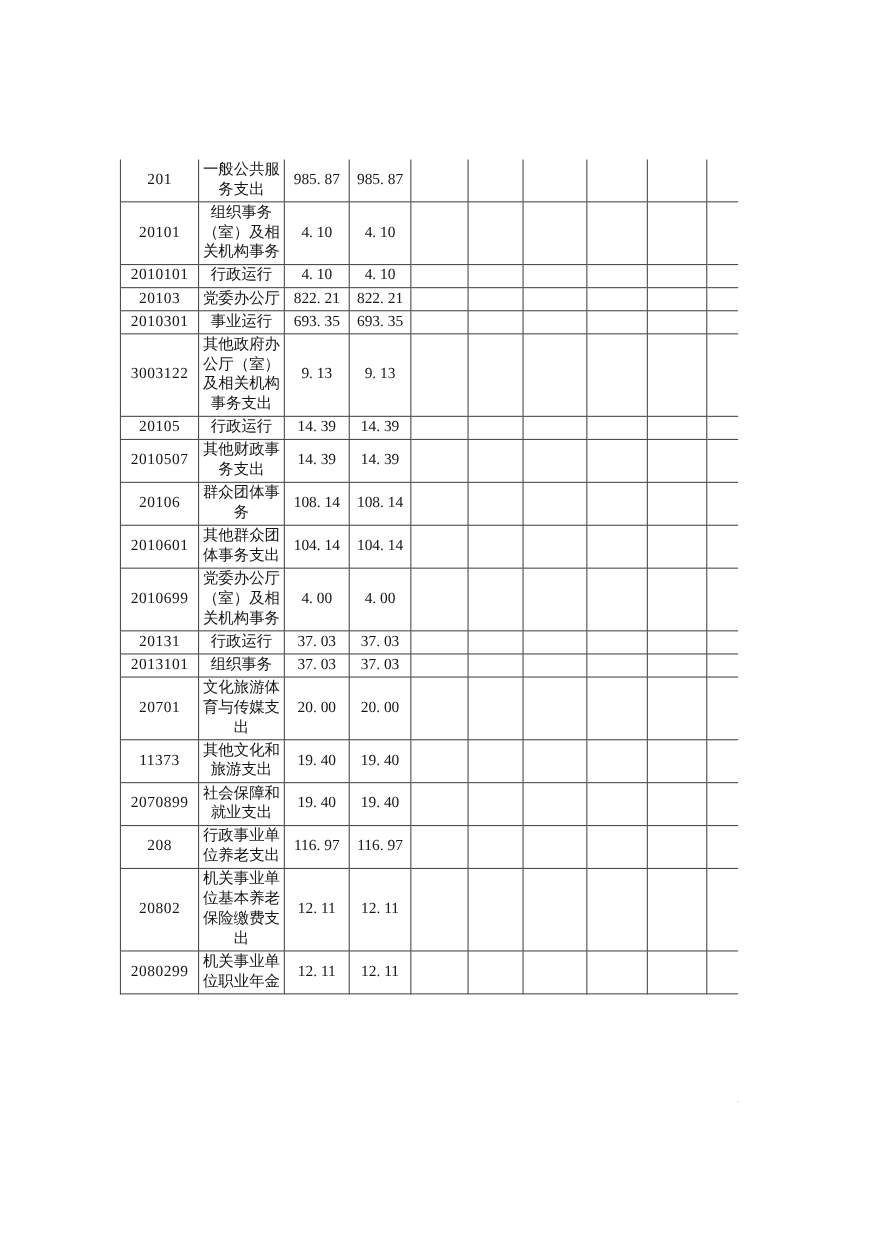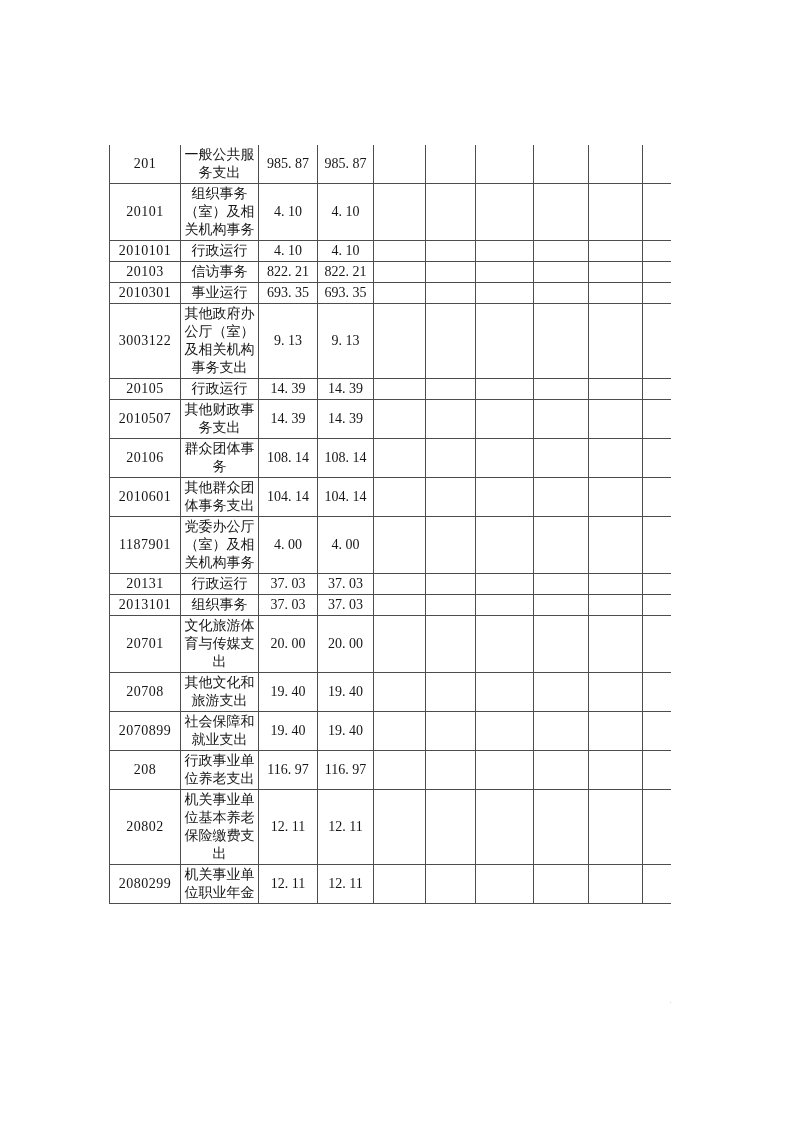--- a/index.html
+++ b/index.html
@@ -104,21 +104,21 @@
           <td class="amount-cell">4. 10</td>
           <td class="empty-cell"></td>
           <td class="empty-cell"></td>
           <td class="empty-cell"></td>
           <td class="empty-cell"></td>
           <td class="empty-cell"></td>
           <td class="empty-cell"></td>
         </tr>
         <tr>
           <td class="code-cell">20103</td>
-          <td class="name-cell">信访事务</td>
+          <td class="name-cell">党委办公厅</td>
           <td class="amount-cell">822. 21</td>
           <td class="amount-cell">822. 21</td>
           <td class="empty-cell"></td>
           <td class="empty-cell"></td>
           <td class="empty-cell"></td>
           <td class="empty-cell"></td>
           <td class="empty-cell"></td>
           <td class="empty-cell"></td>
         </tr>
         <tr>
@@ -187,21 +187,21 @@
           <td class="amount-cell">104. 14</td>
           <td class="amount-cell">104. 14</td>
           <td class="empty-cell"></td>
           <td class="empty-cell"></td>
           <td class="empty-cell"></td>
           <td class="empty-cell"></td>
           <td class="empty-cell"></td>
           <td class="empty-cell"></td>
         </tr>
         <tr>
-          <td class="code-cell">1187901</td>
+          <td class="code-cell">2010699</td>
           <td class="name-cell">党委办公厅（室）及相关机构事务</td>
           <td class="amount-cell">4. 00</td>
           <td class="amount-cell">4. 00</td>
           <td class="empty-cell"></td>
           <td class="empty-cell"></td>
           <td class="empty-cell"></td>
           <td class="empty-cell"></td>
           <td class="empty-cell"></td>
           <td class="empty-cell"></td>
         </tr>
@@ -235,21 +235,21 @@
           <td class="amount-cell">20. 00</td>
           <td class="amount-cell">20. 00</td>
           <td class="empty-cell"></td>
           <td class="empty-cell"></td>
           <td class="empty-cell"></td>
           <td class="empty-cell"></td>
           <td class="empty-cell"></td>
           <td class="empty-cell"></td>
         </tr>
         <tr>
-          <td class="code-cell">20708</td>
+          <td class="code-cell">11373</td>
           <td class="name-cell">其他文化和旅游支出</td>
           <td class="amount-cell">19. 40</td>
           <td class="amount-cell">19. 40</td>
           <td class="empty-cell"></td>
           <td class="empty-cell"></td>
           <td class="empty-cell"></td>
           <td class="empty-cell"></td>
           <td class="empty-cell"></td>
           <td class="empty-cell"></td>
         </tr>

